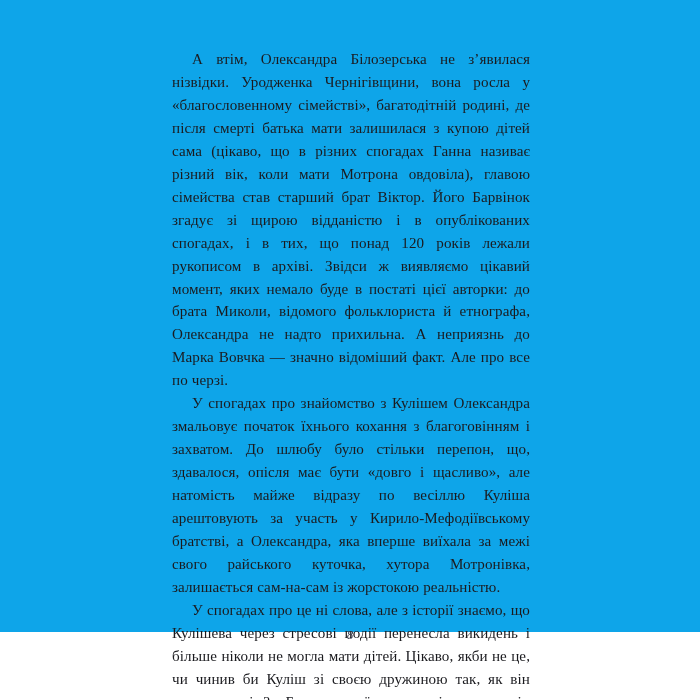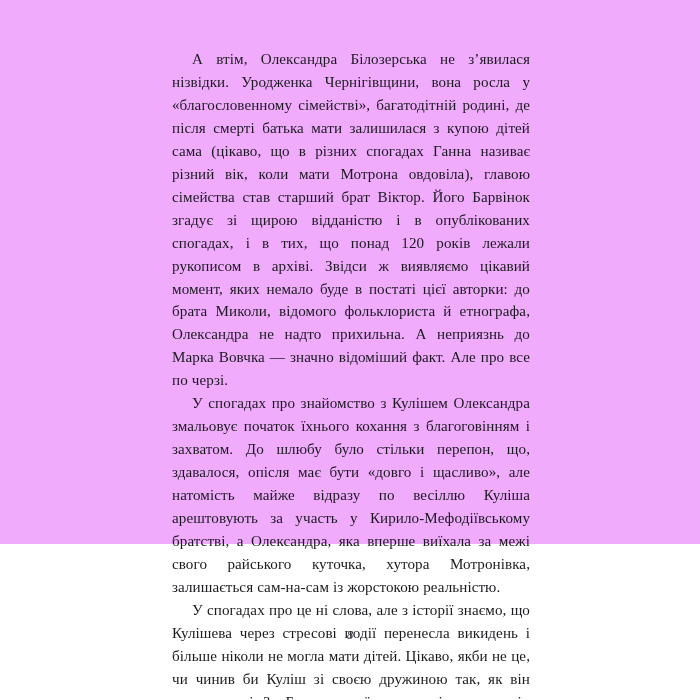--- a/index.html
+++ b/index.html
@@ -10,22 +10,22 @@
     width: 700px;
     height: 700px;
     background: #ffffff;
     font-family: "Liberation Serif", "DejaVu Serif", serif;
     overflow: hidden;
   }
 
   .page {
     position: relative;
     width: 700px;
-    height: 544px;
-    background: #f0abfc;
+    height: 632px;
+    background: #0ea5e9;
     box-sizing: border-box;
   }
 
   .text-block {
     position: absolute;
     left: 172px;
     top: 48px;
     width: 358px;
   }
 

